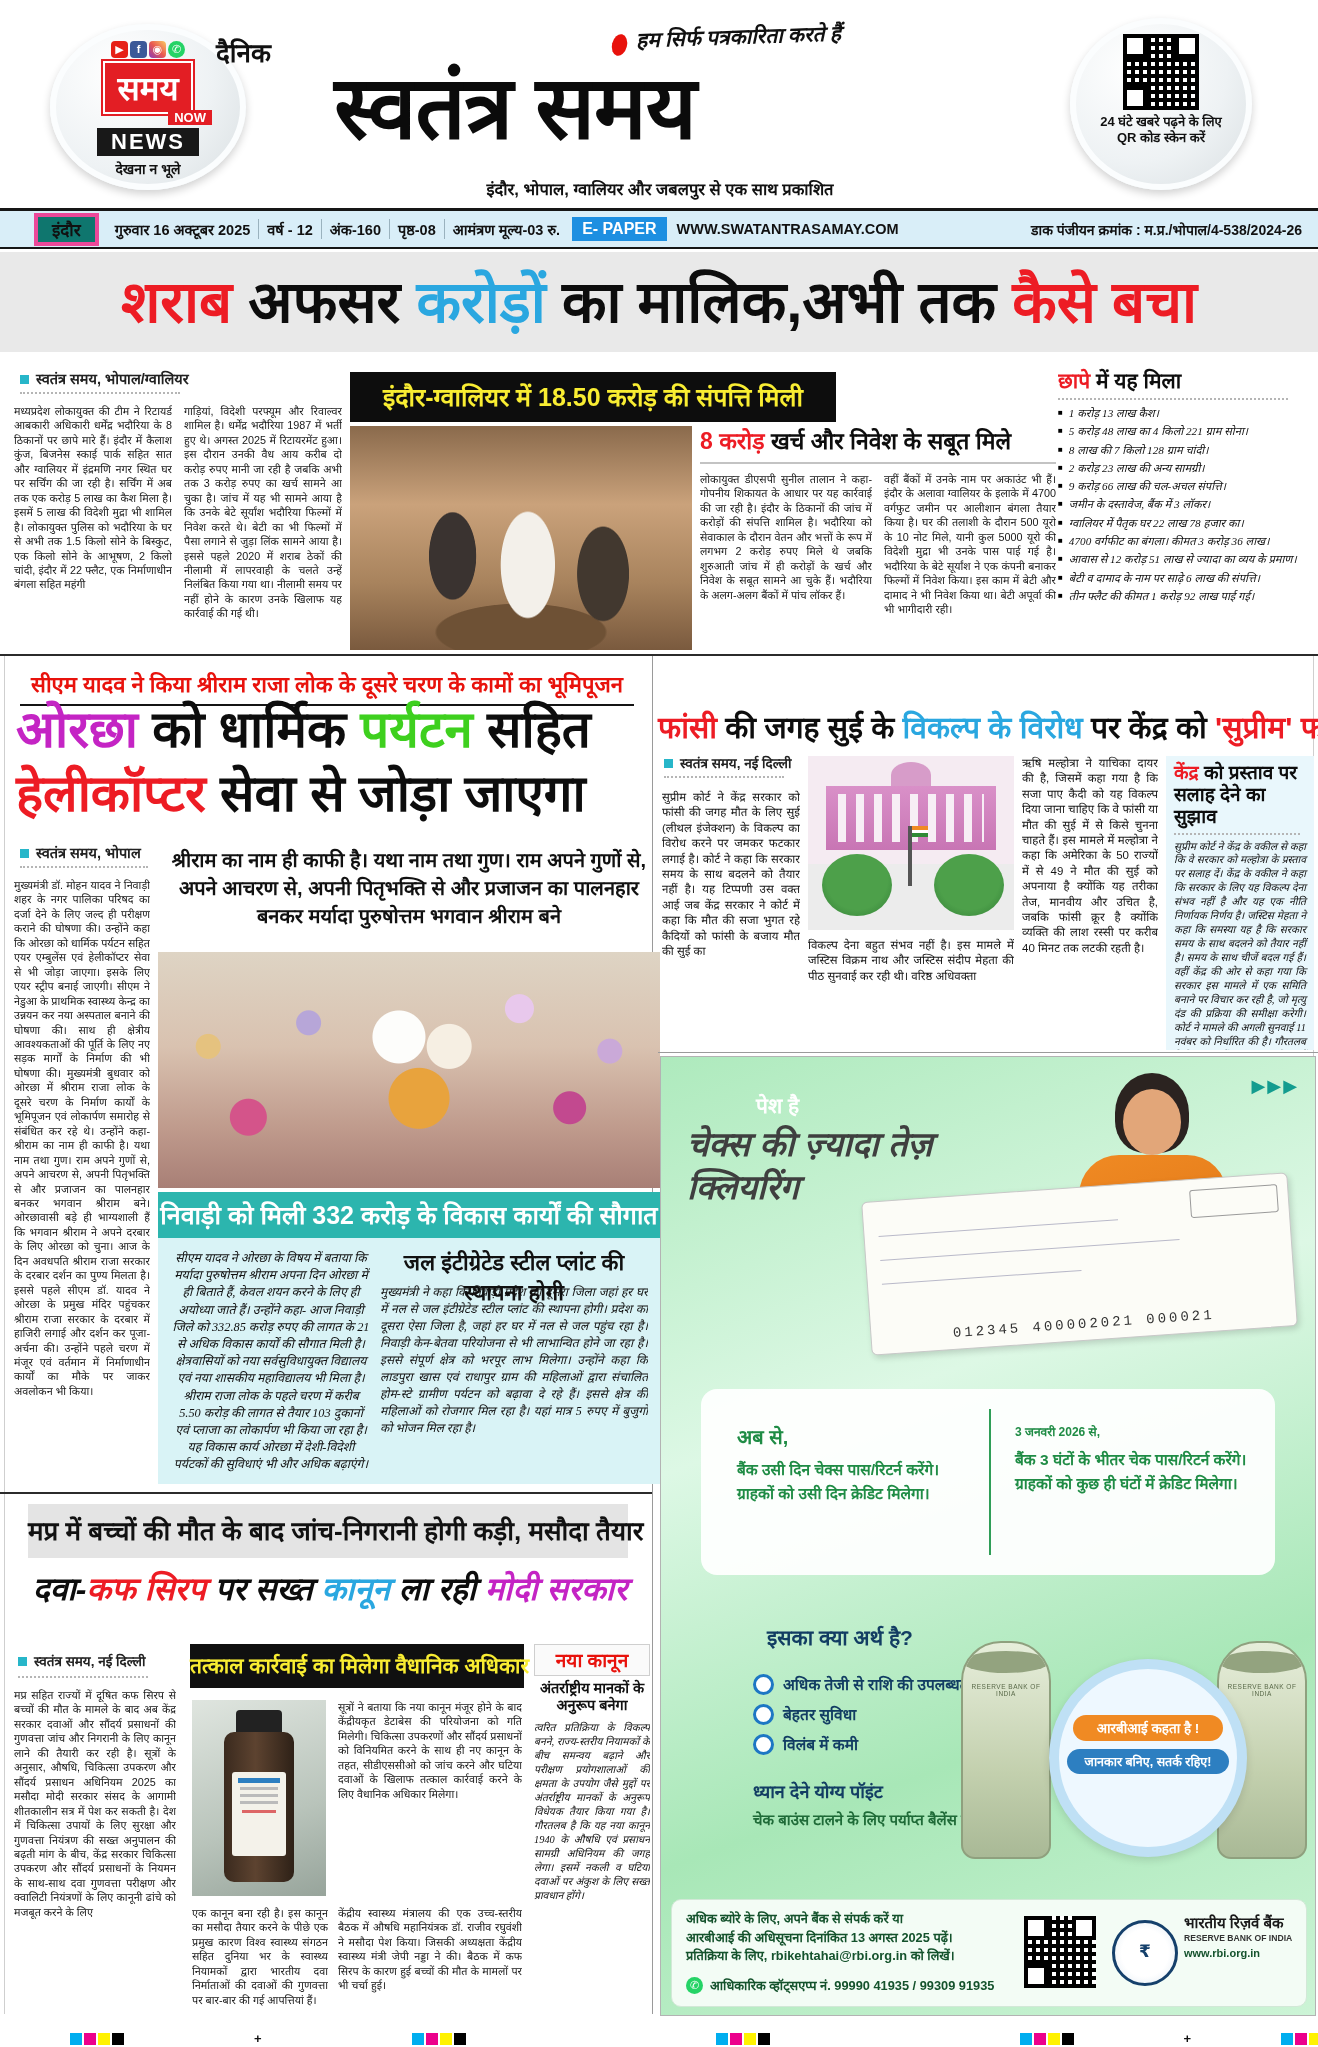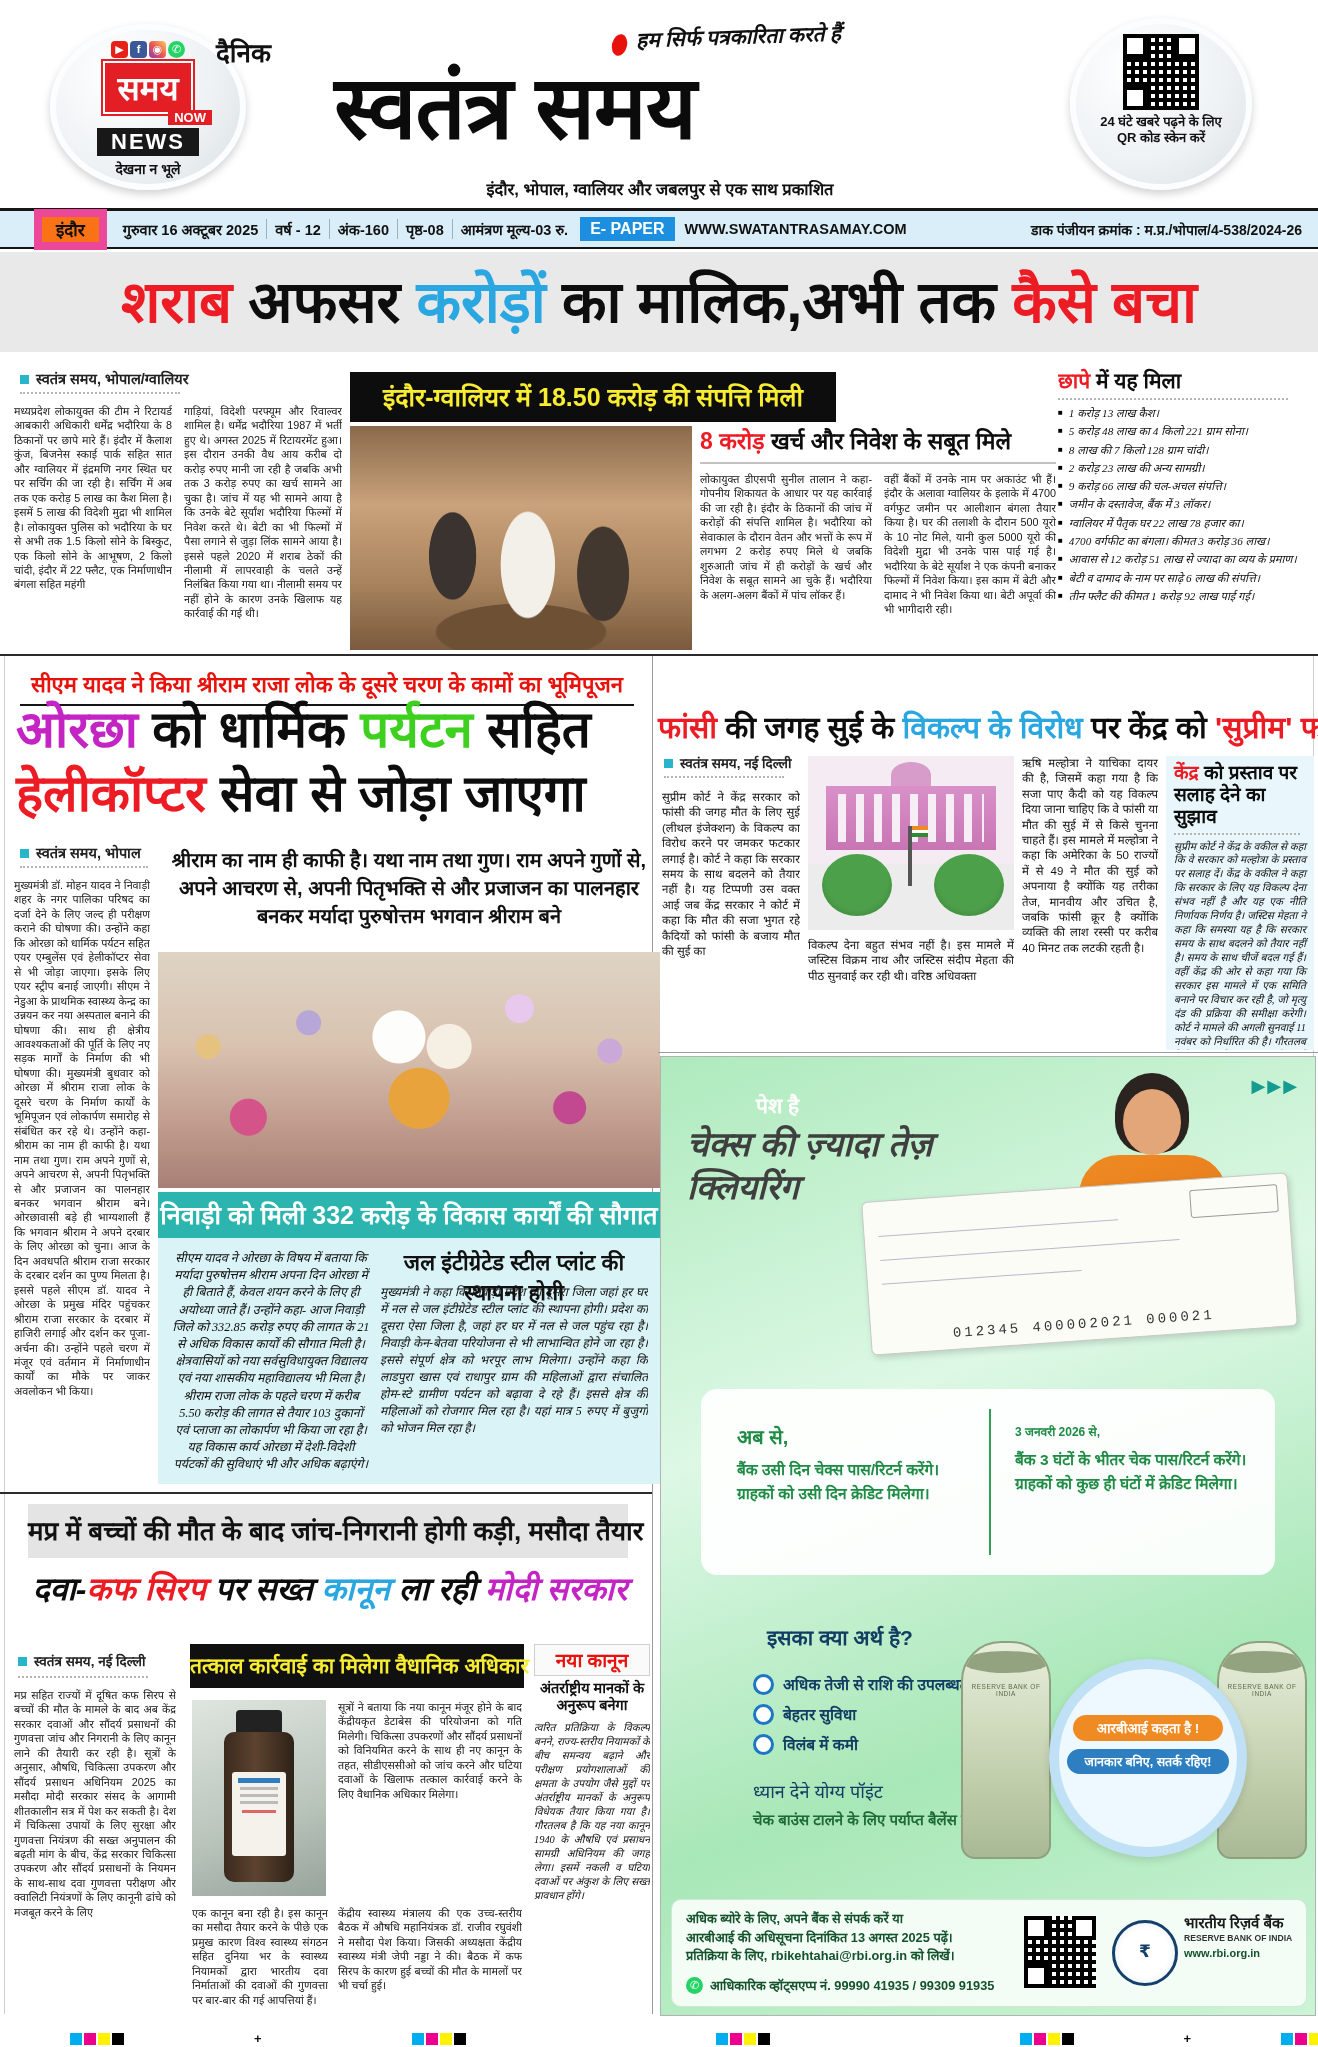--- a/index.html
+++ b/index.html
@@ -71,21 +71,21 @@
   <div class="abs oval" style="left:1070px;top:18px;width:182px;height:172px;">
     <div class="qrpat" style="width:76px;height:76px;margin:16px auto 4px auto;">
       <div class="fm" style="left:0;top:0;"></div>
         <div class="fm" style="right:0;top:0;"></div>
         <div class="fm" style="left:0;bottom:0;"></div>
     </div>
     <div class="ctr" style="font-size:13px;font-weight:800;line-height:1.25;padding:0 22px;">24 घंटे खबरे पढ़ने के लिए QR कोड स्केन करें</div>
   </div>
 
   <div id="datebar" class="abs" style="left:0;top:208px;width:1318px;height:36px;">
-    <span style="margin-left:34px;background:#f97316;border:8px solid #ec4899;padding:1px 14px;font-size:17px;">इंदौर</span>
+    <span style="margin-left:34px;background:#0f766e;border:4px solid #ec4899;padding:1px 14px;font-size:17px;">इंदौर</span>
     <span style="margin-left:16px;">गुरुवार 16 अक्टूबर 2025</span>
     <span class="sep"></span>
       <span>वर्ष - 12</span>
     <span class="sep"></span>
       <span>अंक-160</span>
     <span class="sep"></span>
       <span>पृष्ठ-08</span>
     <span class="sep"></span>
       <span>आमंत्रण मूल्य-03 रु.</span>
     <span style="margin-left:12px;background:#1d8fe1;color:#fff;padding:3px 10px;font-size:16px;">E- PAPER</span>
@@ -279,21 +279,21 @@
       <div class="bullet-row">
           <span class="bicon"></span>
           <span style="font-size:15.5px;font-weight:700;color:#123d63;">बेहतर सुविधा</span>
         </div>
       <div class="bullet-row">
           <span class="bicon"></span>
           <span style="font-size:15.5px;font-weight:700;color:#123d63;">विलंब में कमी</span>
         </div>
     </div>
 
-    <div class="abs" style="left:92px;top:722px;font-size:18px;font-weight:400;color:#123d63;">ध्यान देने योग्य पॉइंट</div>
+    <div class="abs" style="left:92px;top:722px;font-size:18px;font-weight:700;color:#123d63;">ध्यान देने योग्य पॉइंट</div>
     <div class="abs" style="left:92px;top:752px;width:300px;font-size:15px;font-weight:700;color:#1f6b38;">चेक बाउंस टालने के लिए पर्याप्त बैलेंस बनाए रखें</div>
 
     <div class="abs" style="left:300px;top:584px;width:86px;height:214px;background:linear-gradient(180deg,#e7eedb 0%,#c3d0ae 60%,#a9b996 100%);border:2px solid #8fa07e;border-radius:40px 40px 14px 14px;overflow:hidden;">
       <div style="margin-top:8px;height:22px;background:#93a37f;border-radius:50%;"></div>
       <div class="ctr" style="font-size:6.5px;color:#5a6a4a;margin-top:10px;letter-spacing:.5px;">RESERVE BANK OF INDIA</div>
     </div>
     <div class="abs" style="left:556px;top:584px;width:86px;height:214px;background:linear-gradient(180deg,#e7eedb 0%,#c3d0ae 60%,#a9b996 100%);border:2px solid #8fa07e;border-radius:40px 40px 14px 14px;overflow:hidden;">
       <div style="margin-top:8px;height:22px;background:#93a37f;border-radius:50%;"></div>
       <div class="ctr" style="font-size:6.5px;color:#5a6a4a;margin-top:10px;letter-spacing:.5px;">RESERVE BANK OF INDIA</div>
     </div>

